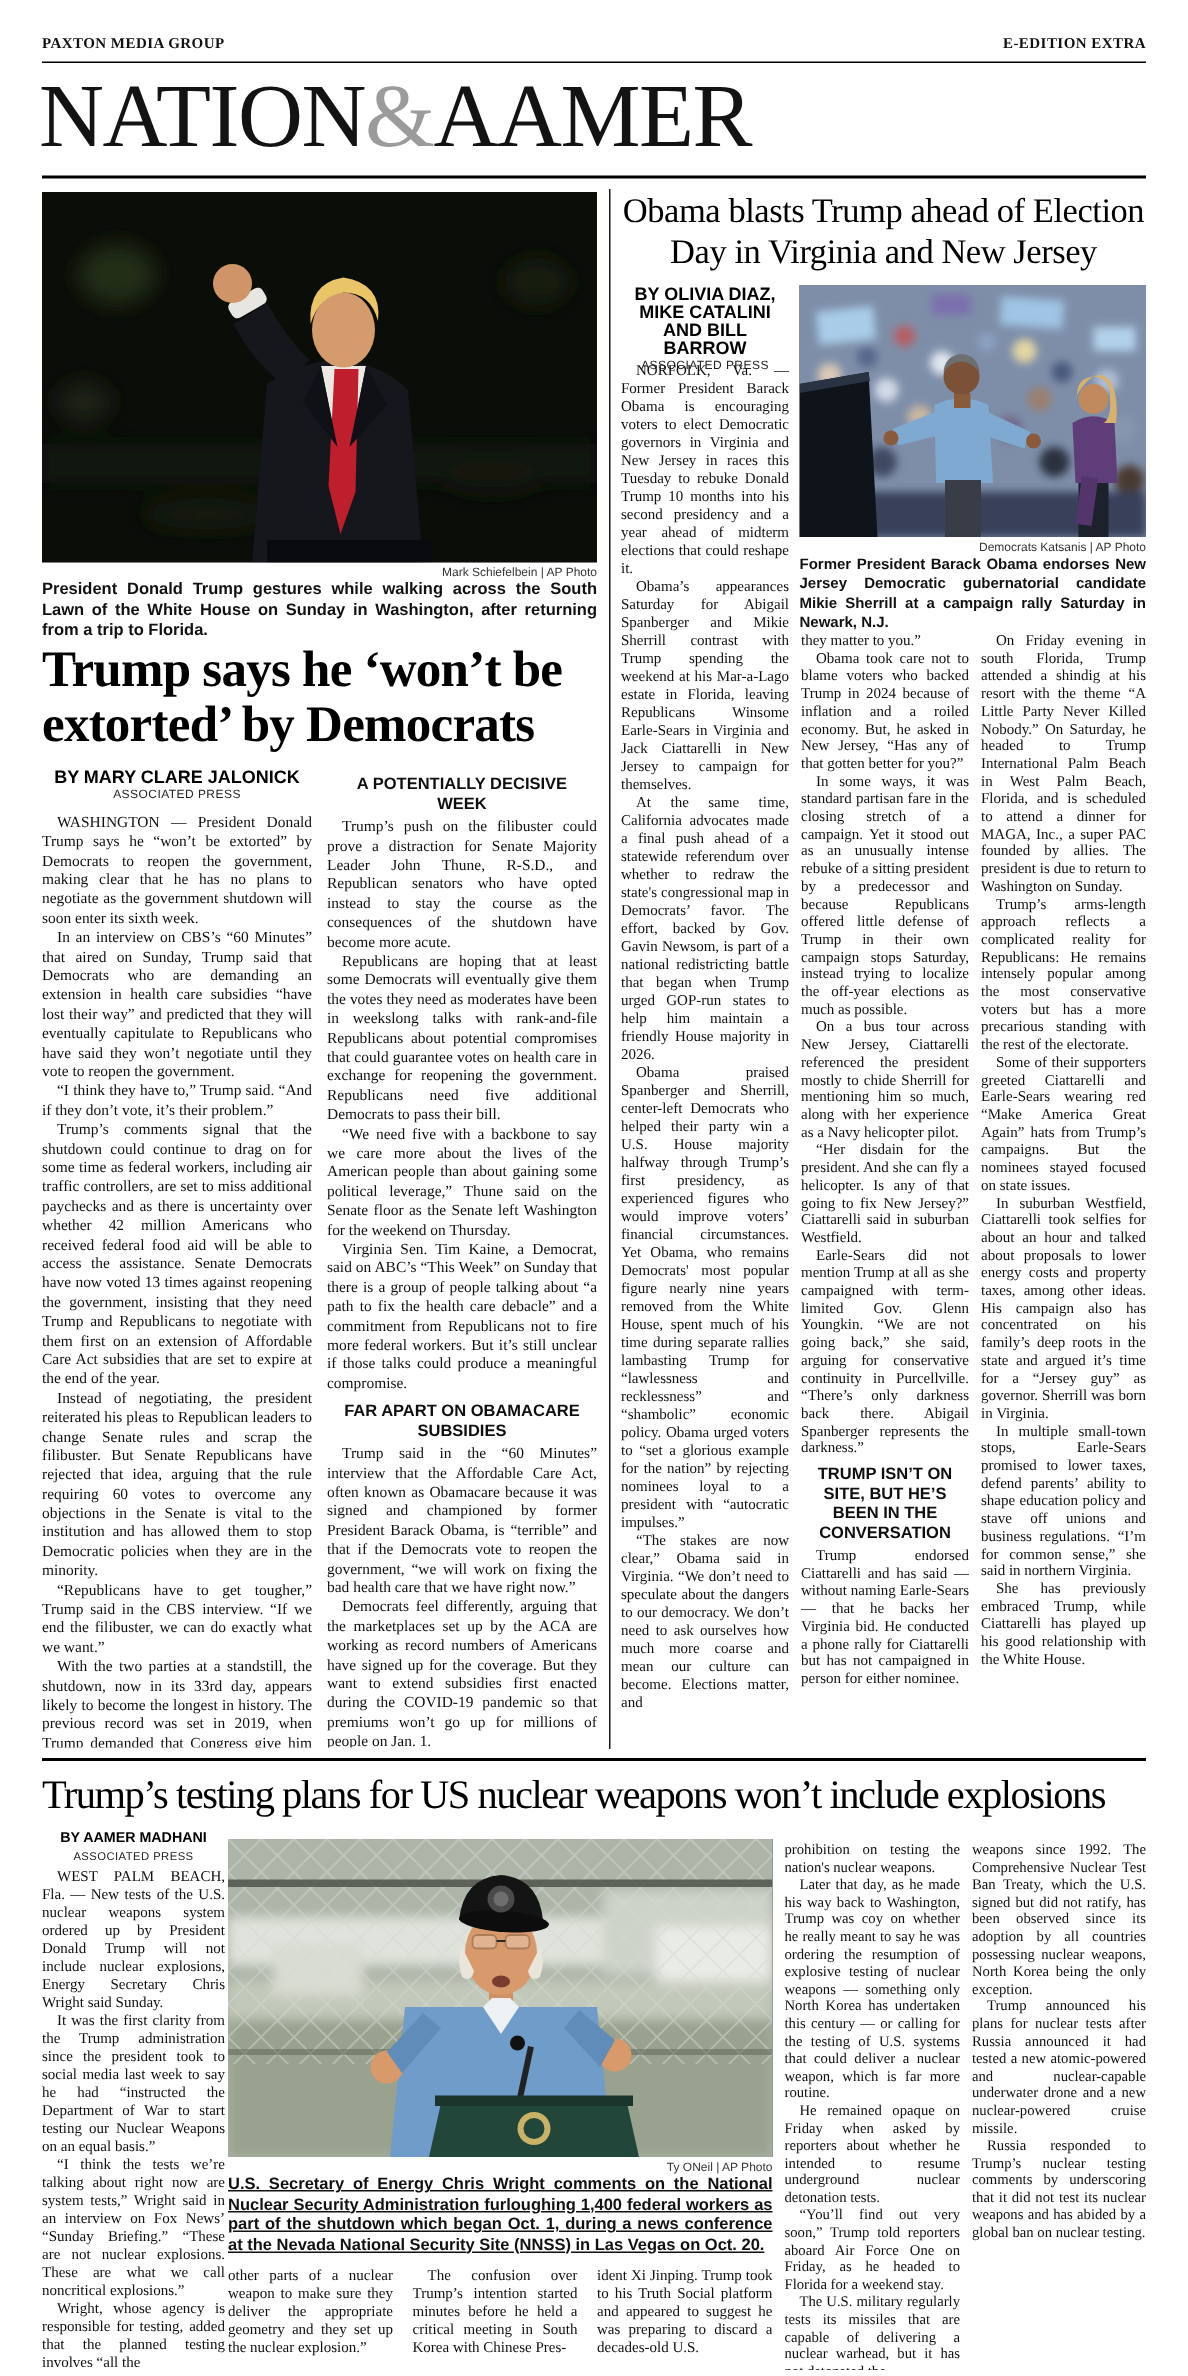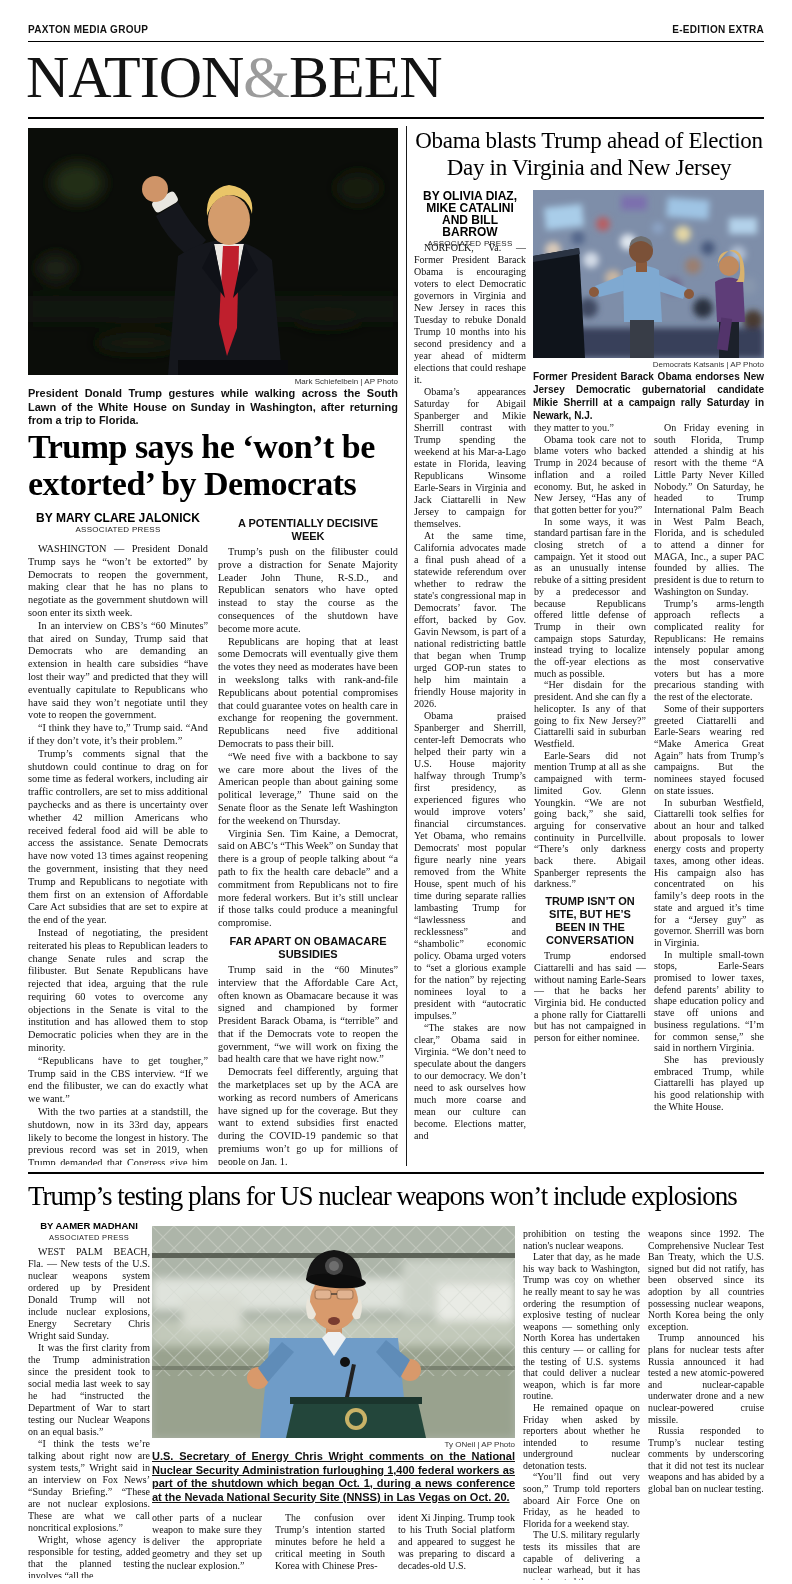--- a/index.html
+++ b/index.html
@@ -1,20 +1,20 @@
 <!DOCTYPE html>
 <html lang="en"><head>
 <meta charset="utf-8">
 <style>
   html,body{margin:0;padding:0;background:#777;}
   .page{position:relative;width:792px;height:1584px;background:#ffffff;margin:0 auto;
         font-family:"Liberation Serif",serif;color:#0f0f0f;overflow:hidden;}
   .abs{position:absolute;}
   .hr{position:absolute;background:#000;}
-  .topbar-label{font-family:Liberation Sans, sans-serif;font-weight:bold;font-size:10px;
+  .topbar-label{font-family:Liberation Serif, serif;font-weight:bold;font-size:10px;
         letter-spacing:.3px;color:#111;}
   .masthead{font-family:"Liberation Serif",serif;font-size:60px;line-height:62px;
         letter-spacing:-1px;color:#131313;white-space:nowrap;}
   .masthead .amp{color:#9b9b9b;}
   .photo{position:absolute;overflow:hidden;background:#222;}
   .photo svg{display:block;}
   .credit{position:absolute;font-family:"Liberation Sans",sans-serif;font-size:8px;
         color:#333;text-align:right;}
   .caption{position:absolute;font-family:"Liberation Sans",sans-serif;font-weight:bold;
         color:#111;text-align:justify;}
@@ -41,21 +41,21 @@
 </head>
 <body>
 
 <div class="page">
 
   <div class="abs topbar-label" style="left:28px;top:24px;">PAXTON MEDIA GROUP</div>
   <div class="abs topbar-label" style="right:28px;top:24px;">E-EDITION EXTRA</div>
   <div class="hr" style="left:28px;top:41px;width:736px;height:1px;"></div>
 
   <div class="abs masthead" style="left:26px;top:46px;">
-    <span>NATION</span><span class="amp">&amp;</span><span>BEEN</span>
+    <span>NATION</span><span class="amp">&amp;</span><span>AAMER</span>
   </div>
   <div class="hr" style="left:28px;top:117px;width:736px;height:2px;"></div>
 
   <div class="photo" style="left:28px;top:128px;width:370px;height:247px;">
     <svg viewBox="0 0 370 247" width="370" height="247">
       <defs>
         <filter id="bl6" x="-40%" y="-40%" width="180%" height="180%">
             <feGaussianBlur stdDeviation="7"></feGaussianBlur>
           </filter>
       </defs>
@@ -186,20 +186,21 @@
       </g>
     </svg>
   </div>
   <div class="credit" style="left:533px;top:360px;width:231px;">Democrats Katsanis | AP Photo</div>
   <div class="caption cap-md" style="left:533px;top:370px;width:231px;">Former President Barack Obama endorses New Jersey Democratic gubernatorial candidate Mikie Sherrill at a campaign rally Saturday in Newark, N.J.</div>
 
   <div class="bodycol body-sm2" style="left:534px;top:422px;width:112px;height:743px;">
       <p class="para cont">they matter to you.”</p>
       <p class="para">Obama took care not to blame voters who backed Trump in 2024 because of inflation and a roiled economy. But, he asked in New Jersey, “Has any of that gotten better for you?”</p>
       <p class="para">In some ways, it was standard partisan fare in the closing stretch of a campaign. Yet it stood out as an unusually intense rebuke of a sitting president by a predecessor and because Republicans offered little defense of Trump in their own campaign stops Saturday, instead trying to localize the off-year elections as much as possible.</p>
+      <p class="para">On a bus tour across New Jersey, Ciattarelli referenced the president mostly to chide Sherrill for mentioning him so much, along with her experience as a Navy helicopter pilot.</p>
       <p class="para">“Her disdain for the president. And she can fly a helicopter. Is any of that going to fix New Jersey?” Ciattarelli said in suburban Westfield.</p>
       <p class="para">Earle-Sears did not mention Trump at all as she campaigned with term-limited Gov. Glenn Youngkin. “We are not going back,” she said, arguing for conservative continuity in Purcellville. “There’s only darkness back there. Abigail Spanberger represents the darkness.”</p>
       <div class="subhead">TRUMP ISN’T ON SITE, BUT HE’S BEEN IN THE CONVERSATION</div>
       <p class="para">Trump endorsed Ciattarelli and has said — without naming Earle-Sears — that he backs her Virginia bid. He conducted a phone rally for Ciattarelli but has not campaigned in person for either nominee.</p>
     </div>
   <div class="bodycol body-sm2" style="left:654px;top:422px;width:110px;height:743px;">
       <p class="para">On Friday evening in south Florida, Trump attended a shindig at his resort with the theme “A Little Party Never Killed Nobody.” On Saturday, he headed to Trump International Palm Beach in West Palm Beach, Florida, and is scheduled to attend a dinner for MAGA, Inc., a super PAC founded by allies. The president is due to return to Washington on Sunday.</p>
       <p class="para">Trump’s arms-length approach reflects a complicated reality for Republicans: He remains intensely popular among the most conservative voters but has a more precarious standing with the rest of the electorate.</p>
       <p class="para">Some of their supporters greeted Ciattarelli and Earle-Sears wearing red “Make America Great Again” hats from Trump’s campaigns. But the nominees stayed focused on state issues.</p>
       <p class="para">In suburban Westfield, Ciattarelli took selfies for about an hour and talked about proposals to lower energy costs and property taxes, among other ideas. His campaign also has concentrated on his family’s deep roots in the state and argued it’s time for a “Jersey guy” as governor. Sherrill was born in Virginia.</p>

